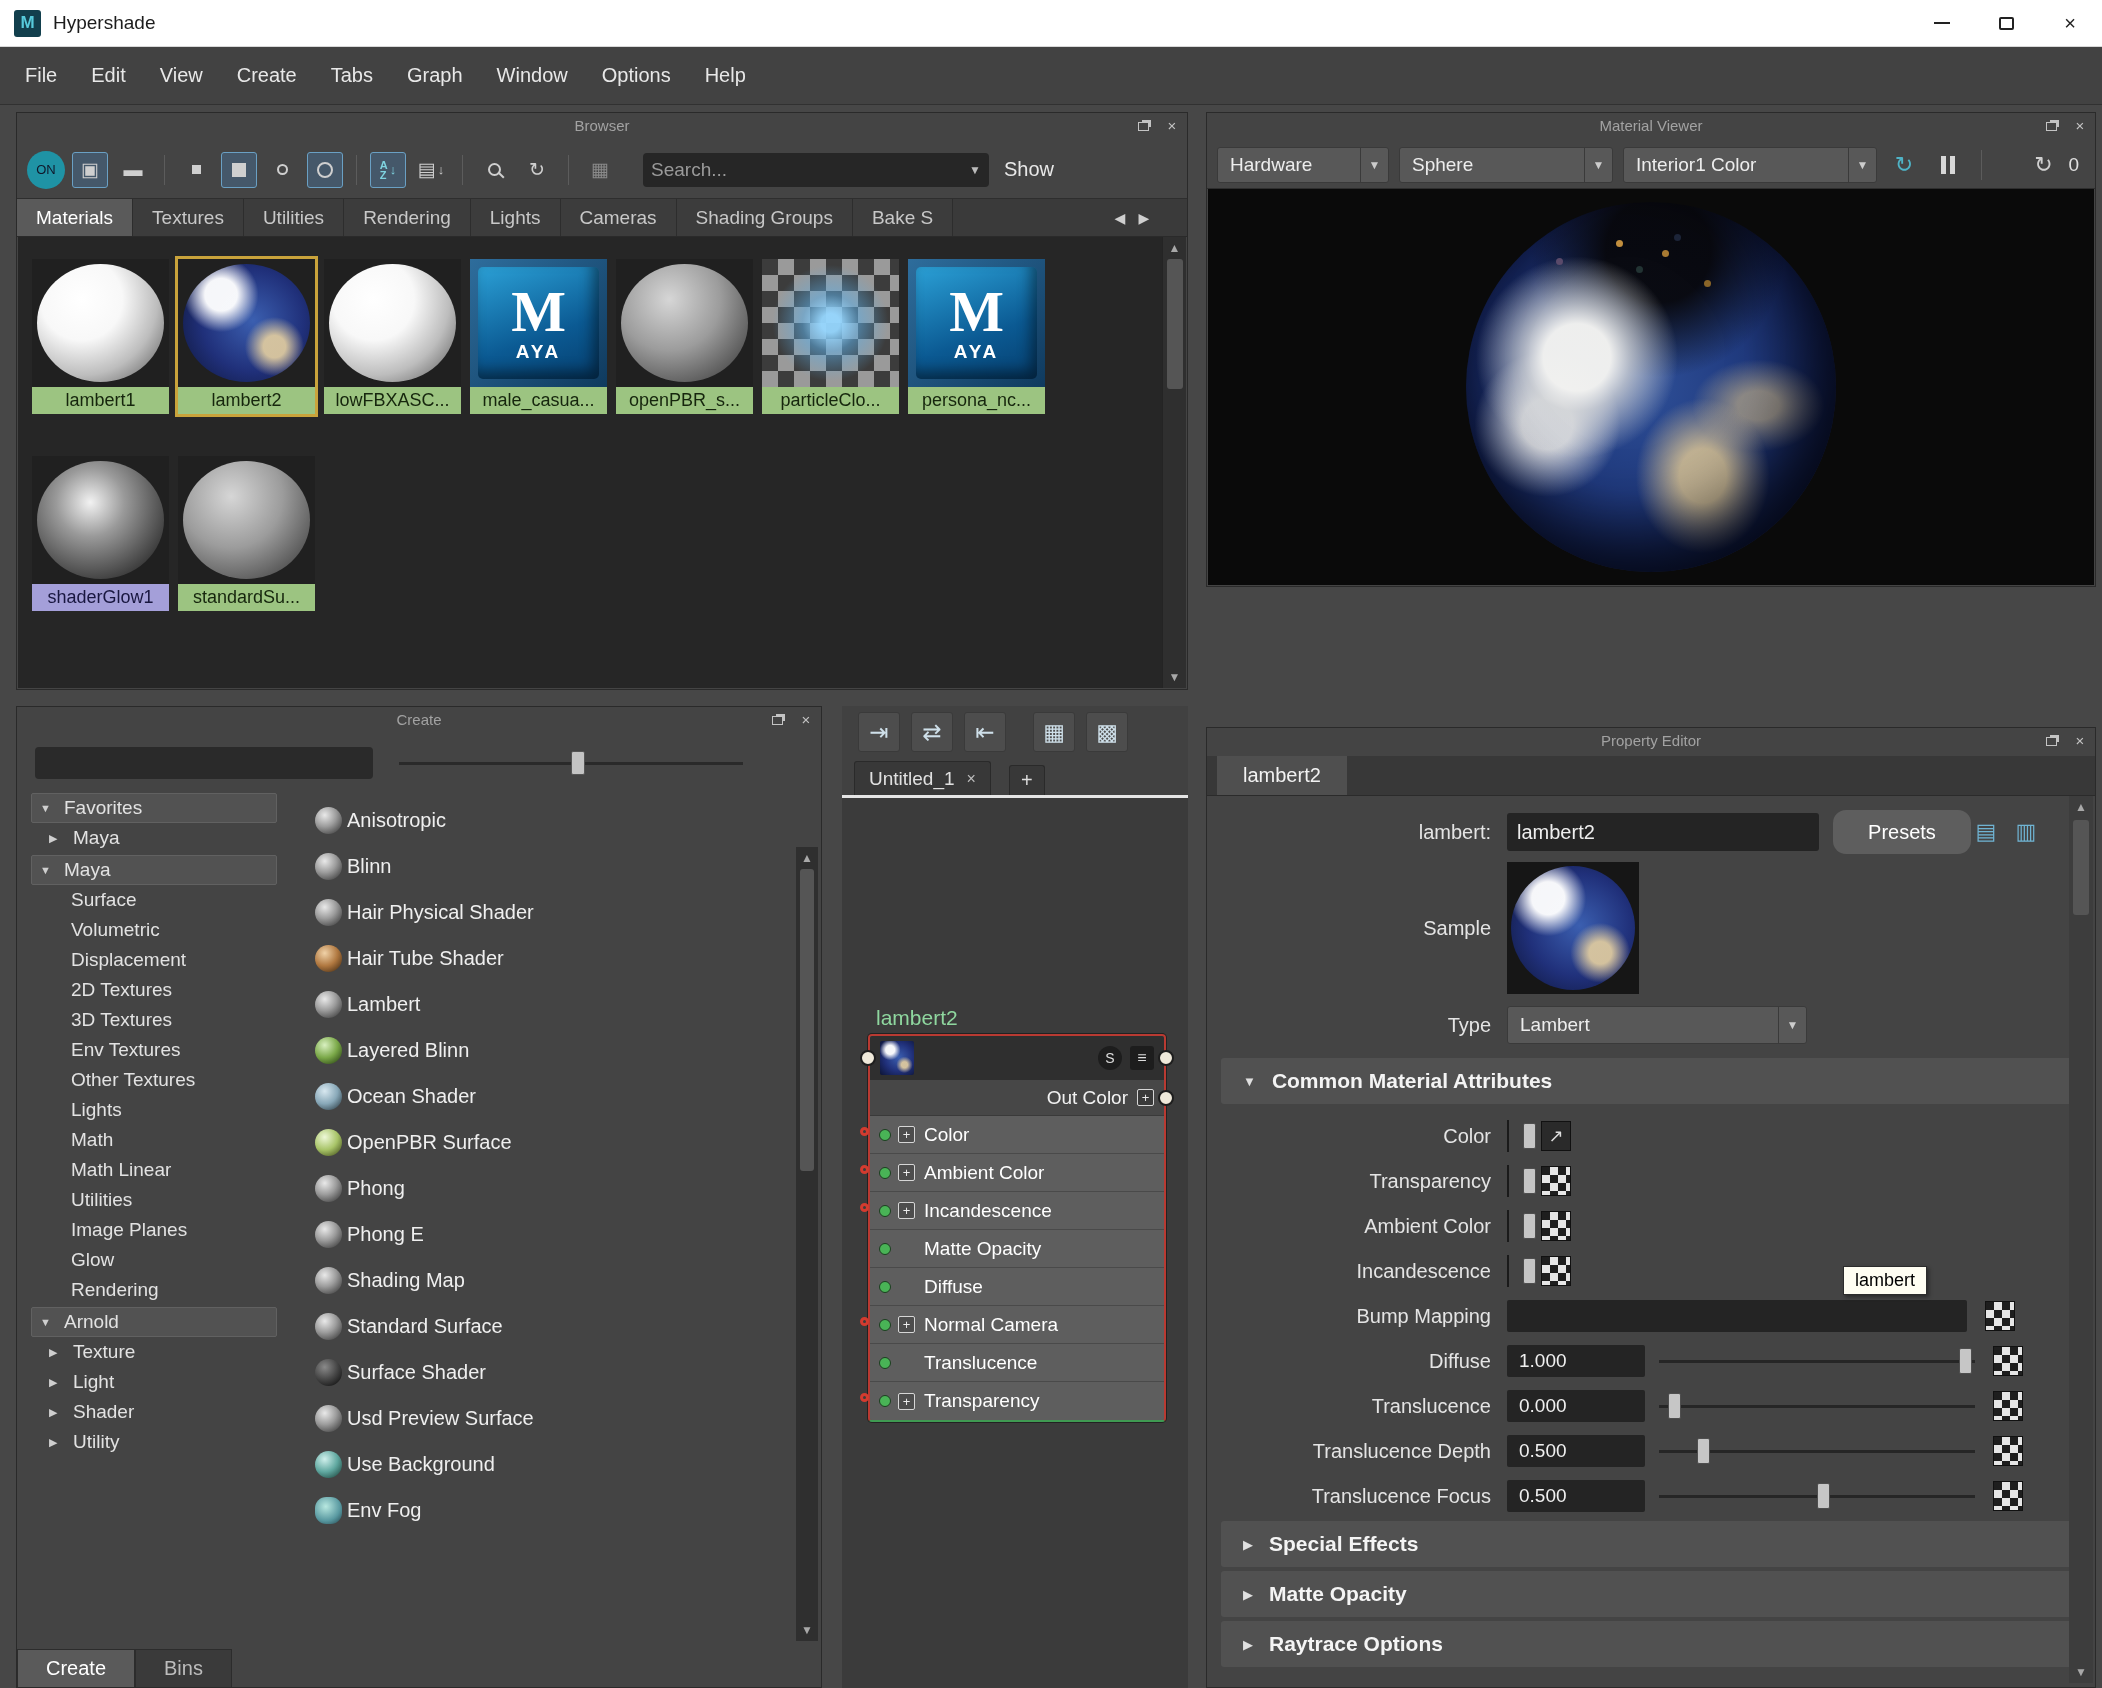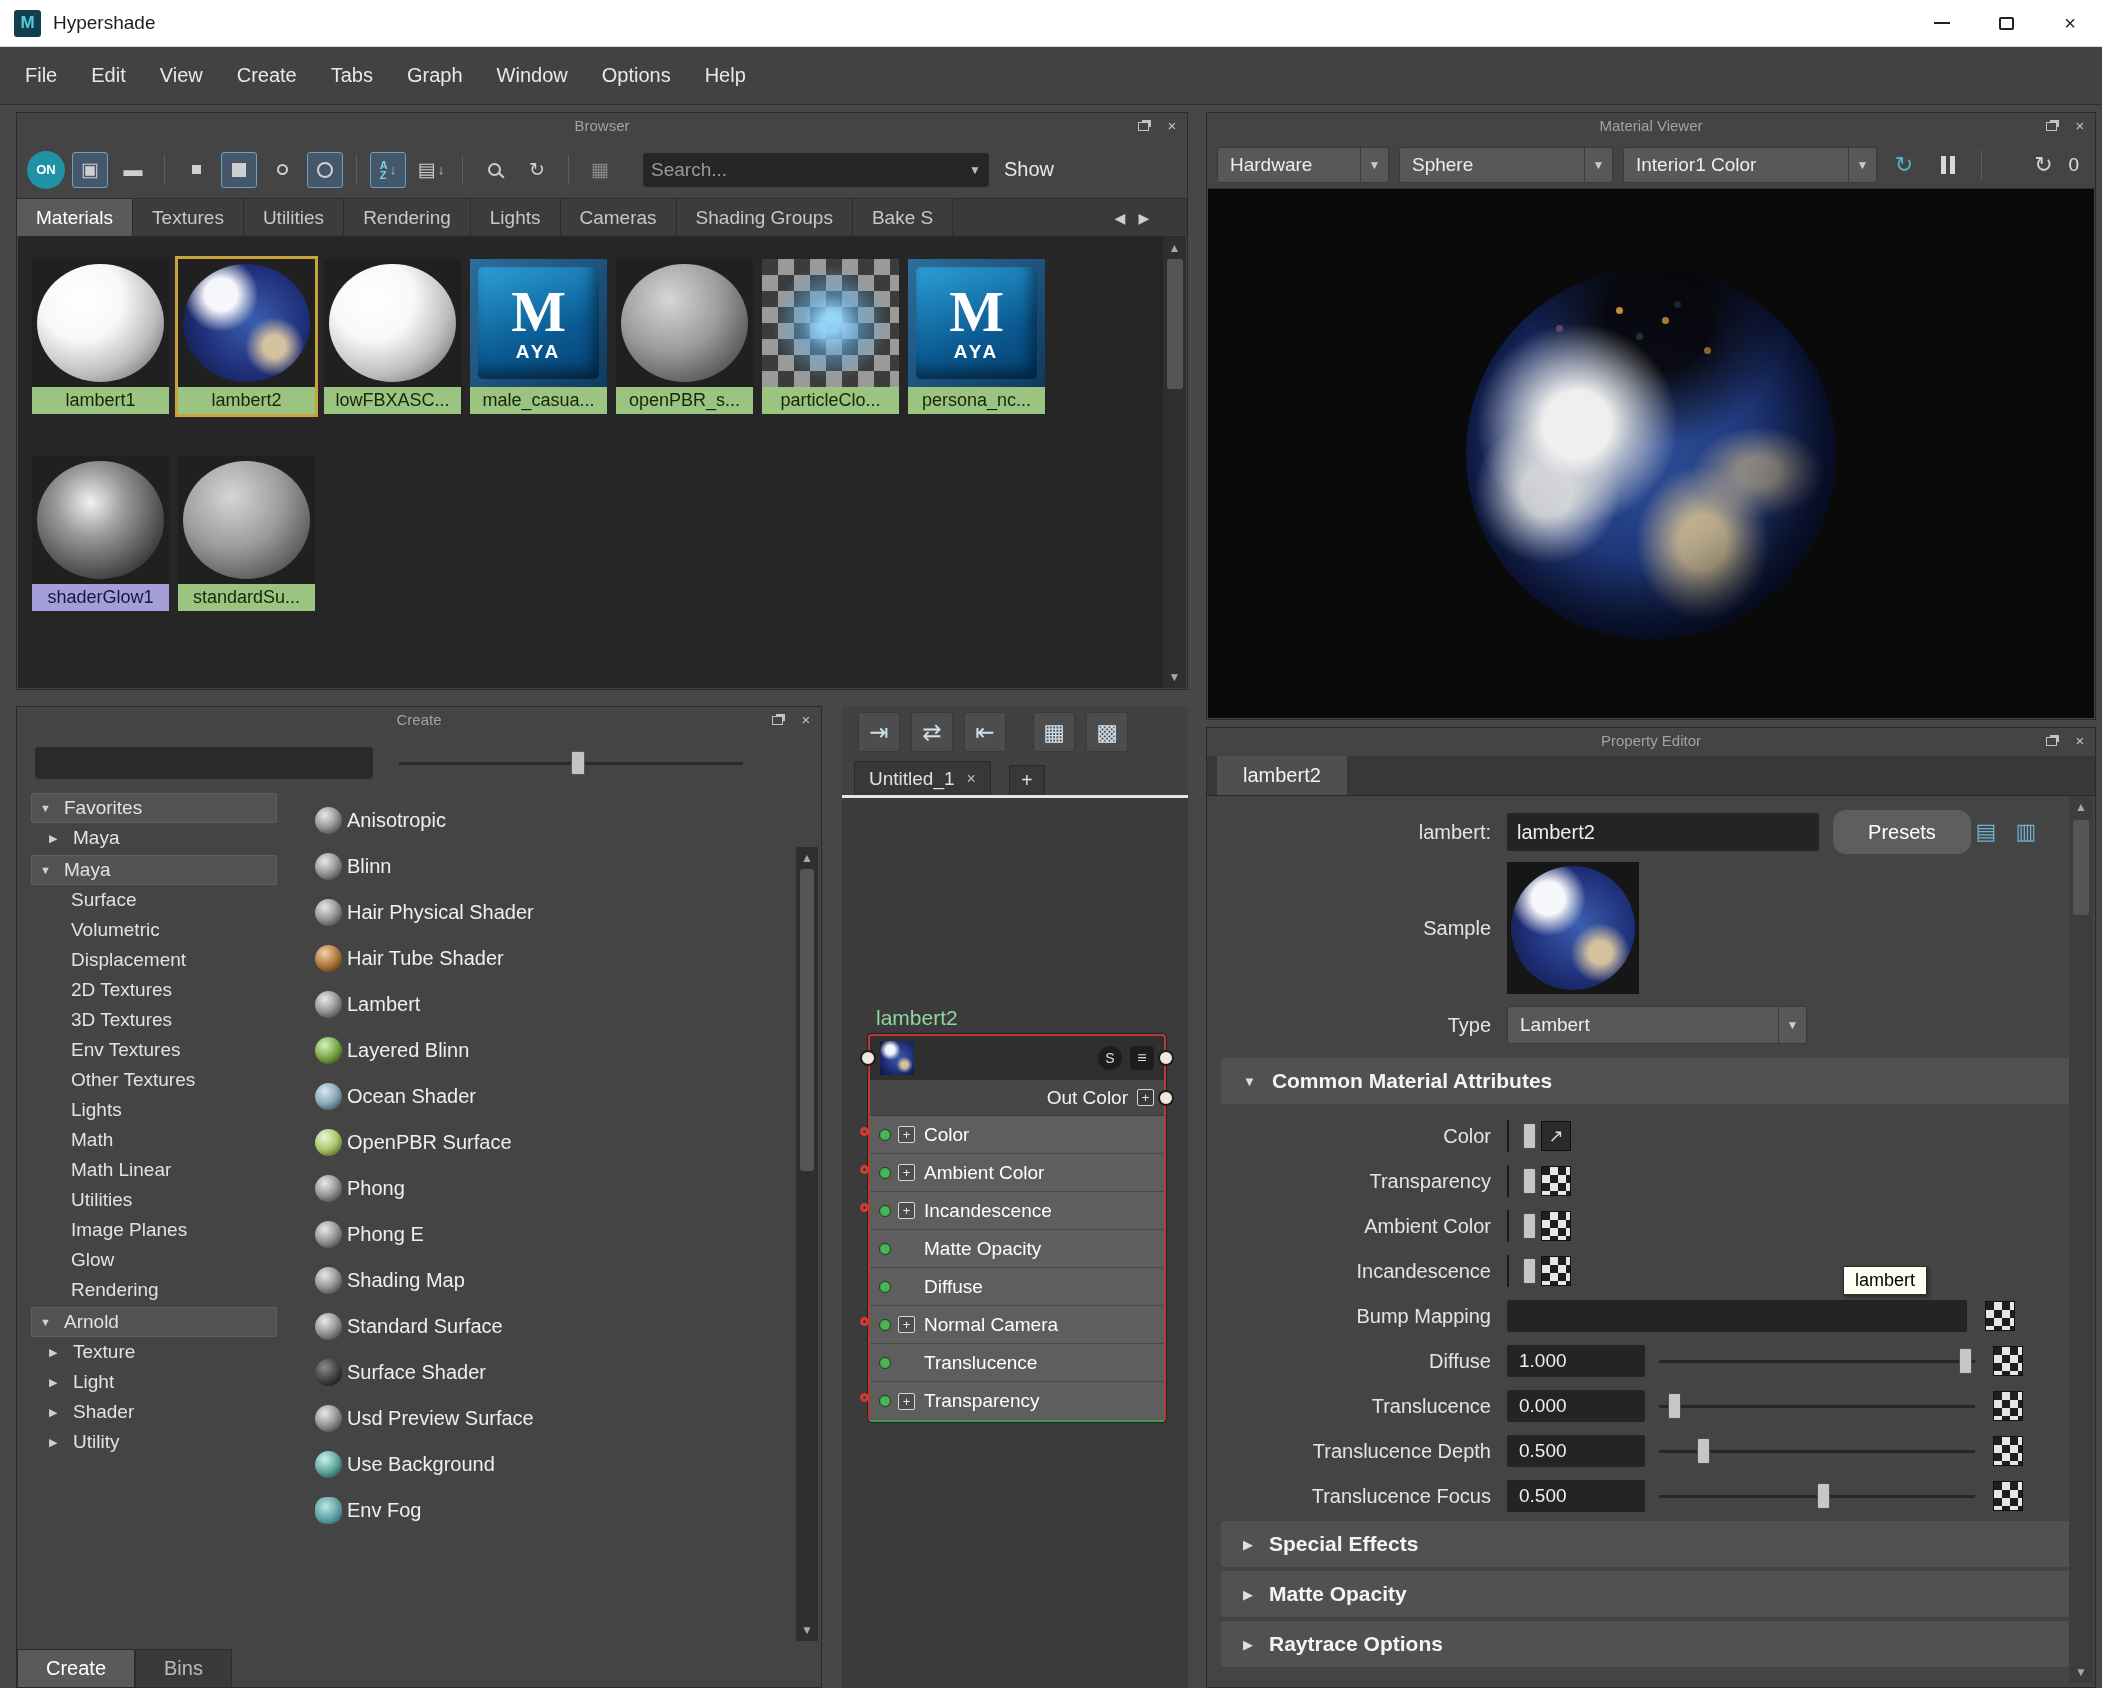--- a/index.html
+++ b/index.html
@@ -24,21 +24,21 @@
 .panel{position:absolute;background:#444444;border:1px solid #2a2a2a}
 .panel-header{height:28px;position:relative;text-align:center;font-size:15px;color:#a2a2a2;line-height:26px}
 .ph-icons{position:absolute;right:5px;top:3px;display:flex;gap:9px}
 .ph-ic{width:20px;height:20px;color:#c4c4c4;display:flex;align-items:center;justify-content:center;font-size:15px}
 .float-shape{width:11px;height:9px;border:1px solid #c4c4c4;box-shadow:3px -3px 0 -1px #c4c4c4;display:block}
 .tsep{width:1px;height:30px;background:#5c5c5c;margin:0 6px;flex:0 0 auto}
 
 
 #browser{left:16px;top:112px;width:1172px;height:578px}
 .b-toolbar{height:58px;display:flex;align-items:center;gap:7px;padding:0 10px;border-bottom:1px solid #2e2e2e}
-.on-btn{width:38px;height:38px;border-radius:50%;background:#1f93a5;color:#ffffff;font-size:13px;font-weight:bold;display:flex;align-items:center;justify-content:center;flex:0 0 auto}
+.on-btn{width:38px;height:38px;border-radius:50%;background:#1f93a5;color:#0f172a;font-size:13px;font-weight:normal;display:flex;align-items:center;justify-content:center;flex:0 0 auto}
 .tbtn{width:36px;height:36px;display:flex;align-items:center;justify-content:center;color:#cfcfcf;font-size:19px;border-radius:3px;flex:0 0 auto;position:relative}
 .tbtn.hl{background:#45586a;border:1px solid #6aa0c4}
 .tbtn.dim{color:#8a8a8a}
 .sq{background:#cfcfcf;display:block}
 .sq.s{width:9px;height:9px}
 .sq.m{width:14px;height:14px}
 .ci{border:2px solid #cfcfcf;border-radius:50%;display:block}
 .ci.s{width:11px;height:11px}
 .ci.m{width:16px;height:16px}
 .az-stack{display:flex;flex-direction:column;font-size:11px;line-height:10px;color:#7fd3e0;font-weight:bold}
@@ -73,21 +73,21 @@
 .cube .aya{font-size:19px;font-weight:bold;letter-spacing:3px}
 .sw-label{height:27px;font-size:18px;display:flex;align-items:center;justify-content:center;background:#9cc481;color:#16260d;white-space:nowrap;overflow:hidden}
 .swatch.purple .sw-label{background:#a49fd9;color:#191740}
 .b-scroll{position:absolute;right:1px;top:124px;bottom:1px;width:24px;background:#2f2f2f;border-left:1px solid #242424;display:flex;flex-direction:column;align-items:center}
 .scroll-arr{height:22px;width:100%;display:flex;align-items:center;justify-content:center;color:#a8a8a8;font-size:12px}
 .scroll-thumb{width:16px;background:#555;border-radius:3px}
 .b-scroll .scroll-thumb{height:130px}
 .scroll-spring{flex:1}
 
 
-#mviewer{left:1206px;top:112px;width:890px;height:608px}
+#mviewer{left:1206px;top:112px;width:890px;height:475px}
 .mv-toolbar{height:48px;display:flex;align-items:center;gap:10px;padding:0 10px;border-bottom:1px solid #2e2e2e}
 .dropdown{height:36px;background:#585858;border:1px solid #3a3a3a;border-radius:3px;display:flex;align-items:center;color:#ededed;font-size:19px}
 .dropdown .dd-label{flex:1;padding:0 12px;white-space:nowrap;overflow:hidden}
 .dd-arrow{width:28px;height:100%;display:flex;align-items:center;justify-content:center;border-left:1px solid #3a3a3a;font-size:12px;color:#ccc}
 .mv-ic{width:34px;height:34px;display:flex;align-items:center;justify-content:center;color:#d0d0d0;font-size:22px;flex:0 0 auto}
 .mv-ic.teal{color:#4fb3c6}
 .pausebars{display:flex;gap:4px}
 .pausebars i{display:block;width:5px;height:18px;background:#d8d8d8}
 .mv-right{margin-left:auto;display:flex;align-items:center;gap:8px;padding-right:6px}
 .mv-counter{font-size:19px;color:#e0e0e0}

